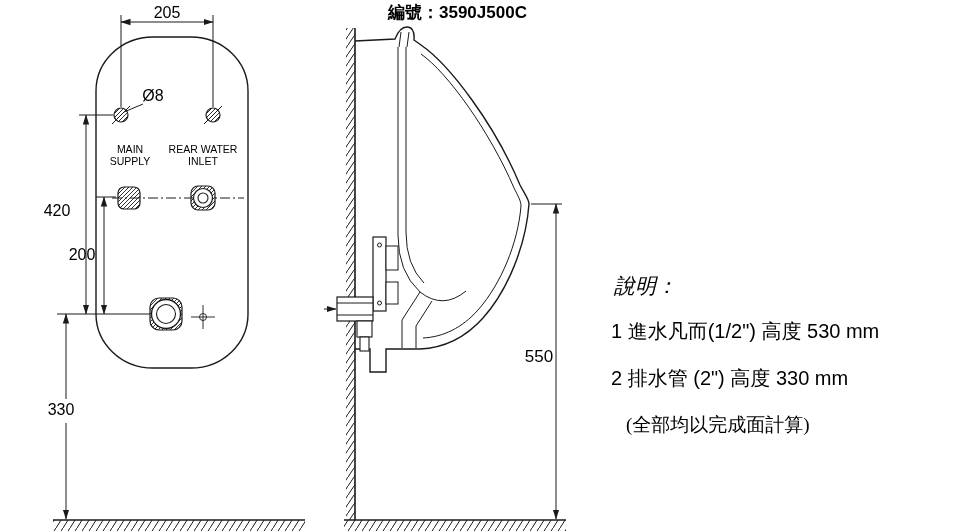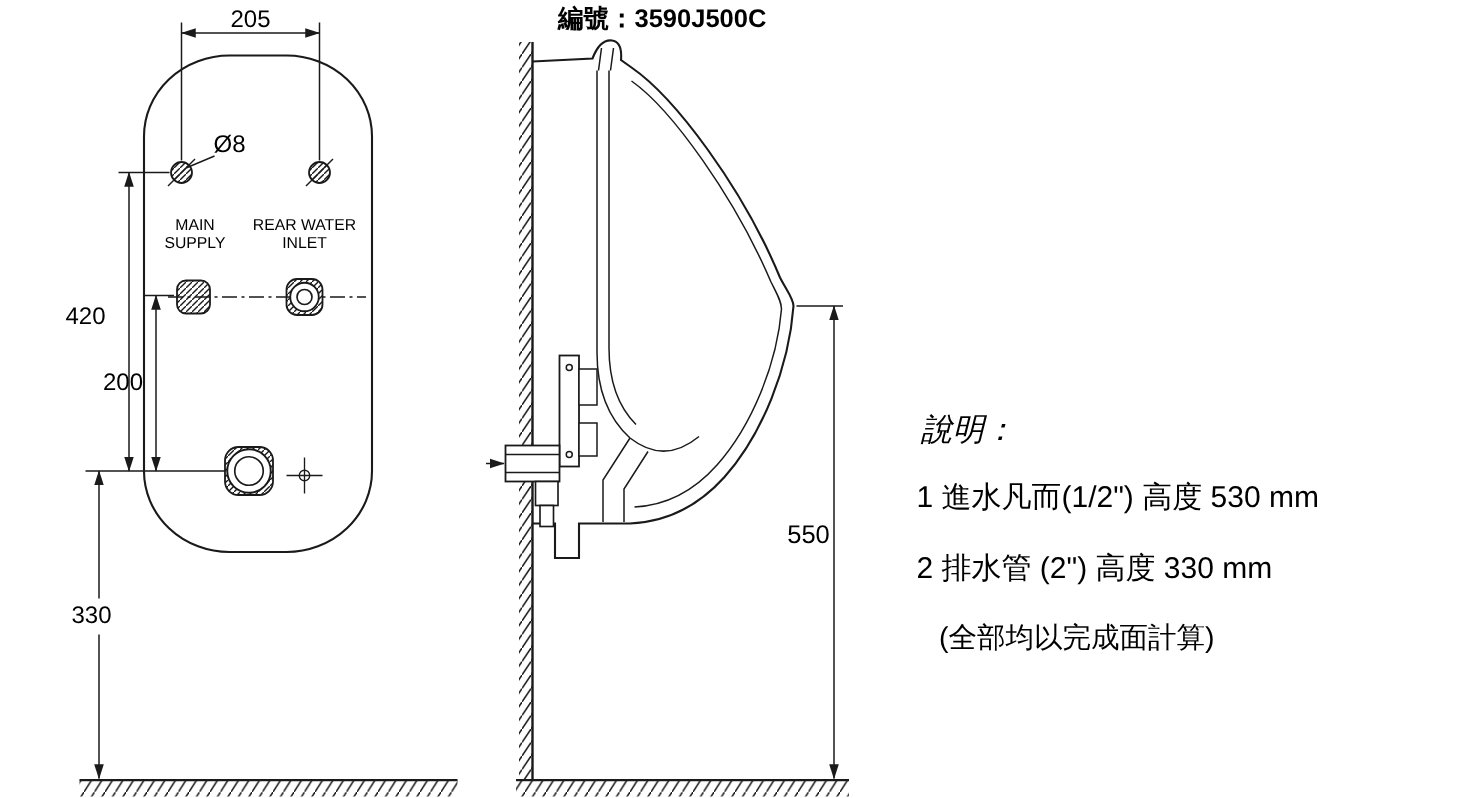--- a/index.html
+++ b/index.html
@@ -153,18 +153,18 @@
       <text x="539" y="362" text-anchor="middle" class="dimBig">550</text>
     </g>
 
     <g>
       <line x1="344" y1="520" x2="566" y2="520" stroke="#1a1a1a" stroke-width="1.5"></line>
       <rect x="344" y="520" width="222" height="11" fill="url(#ground)"></rect>
     </g>
   </g>
 </svg>
 
-<div class="overlay title-text" style="left:372px;top:1px;text-align:center;">編號：3590J500C</div>
+<div class="overlay title-text" style="left:388px;top:1px;text-align:center;">編號：3590J500C</div>
 
 <div class="overlay note-head" style="left:614px;top:272px;">說明：</div>
 <div class="overlay note-line" style="left:611px;top:318px;">1 進水凡而(1/2") 高度 530 mm</div>
 <div class="overlay note-line" style="left:611px;top:365px;">2 排水管 (2") 高度 330 mm</div>
-<div class="overlay note-foot" style="left:626px;top:412px;">(全部均以完成面計算)</div>
+<div class="overlay note-foot" style="left:626px;top:412px;font-family:Liberation Serif, serif;">(全部均以完成面計算)</div>
 
 </body></html>

